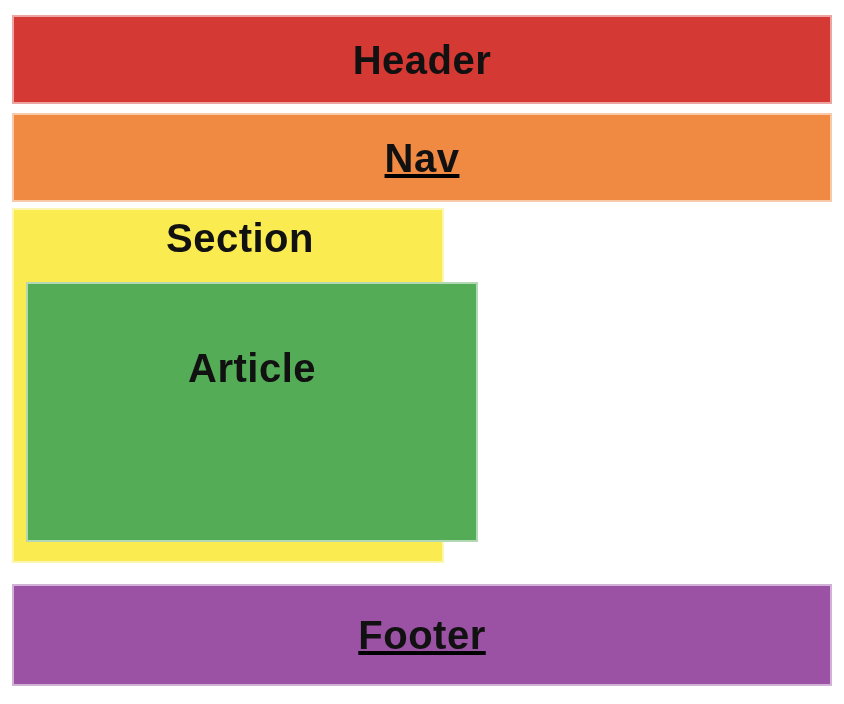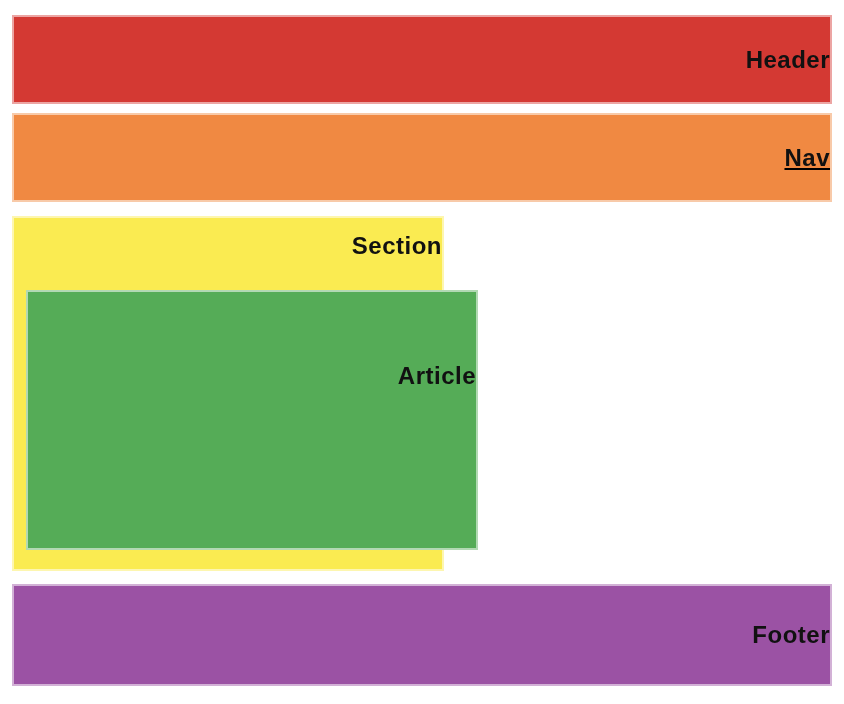--- a/index.html
+++ b/index.html
@@ -17,37 +17,37 @@
   }
   .block {
     position: absolute;
     box-sizing: border-box;
     
     border: 2px solid rgba(255,255,255,0.55);
   }
   .label {
     display: block;
     width: 100%;
-    text-align: right;
+    text-align: center;
     font-weight: 700;
-    font-size: 24px;
+    font-size: 40px;
     line-height: 36px;
     color: #111111;
     letter-spacing: 0.5px;
     user-select: none;
   }
   .v-center {
     display: flex;
     align-items: center;
     justify-content: center;
   }
   
   #header  { left: 12px;  top: 15px;  width: 820px; height: 89px;  }
   #nav     { left: 12px;  top: 113px; width: 820px; height: 89px; text-decoration: underline;  }
-  #section { left: 12px;  top: 216px; width: 432px; height: 355px; padding-left: 24px; }
+  #section { left: 12px;  top: 208px; width: 432px; height: 355px; padding-left: 24px; }
   #article { left: 12px;  top: 72px;  width: 452px; height: 260px; } 
   #aside   { left: 461px; top: 216px; width: 371px; height: 357px; }
   #footer  { left: 12px;  top: 584px; width: 820px; height: 102px; }
 
   #section .section-label { padding-top: 10px; }
   #article .article-label { padding-top: 66px; }
   #aside   .aside-label   { padding-top: 142px; }
 </style>
 </head>
 <body>
@@ -64,17 +64,17 @@
 
   <div id="section" class="block" style="background-color: rgb(250, 235, 81);">
     <span class="label section-label">Section</span>
 
     <div id="article" class="block" style="background-color: rgb(85, 172, 87);">
       <span class="label article-label">Article</span>
     </div>
   </div>
 
 
-  <div id="footer" class="block v-center" style="background-color: rgb(155, 82, 164);">
+  <div id="footer" class="block v-center" style="background-color: rgb(155, 82, 164); text-decoration: underline;">
     <span class="label">Footer</span>
   </div>
 
 </div>
 
 </body></html>

